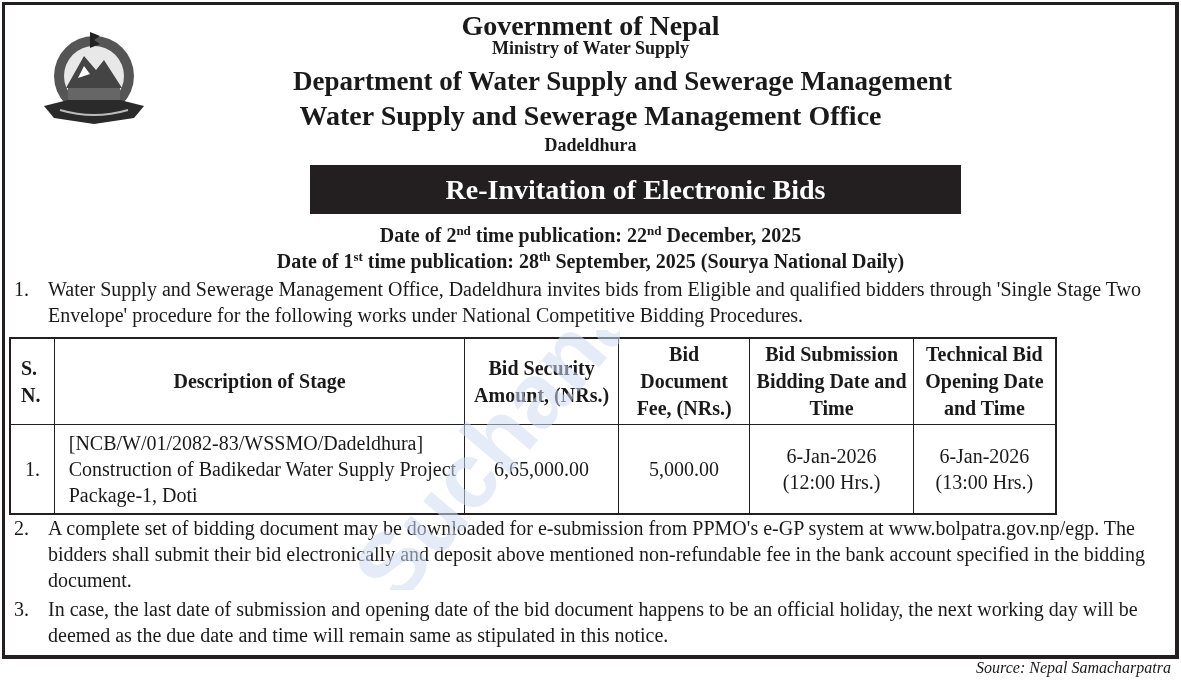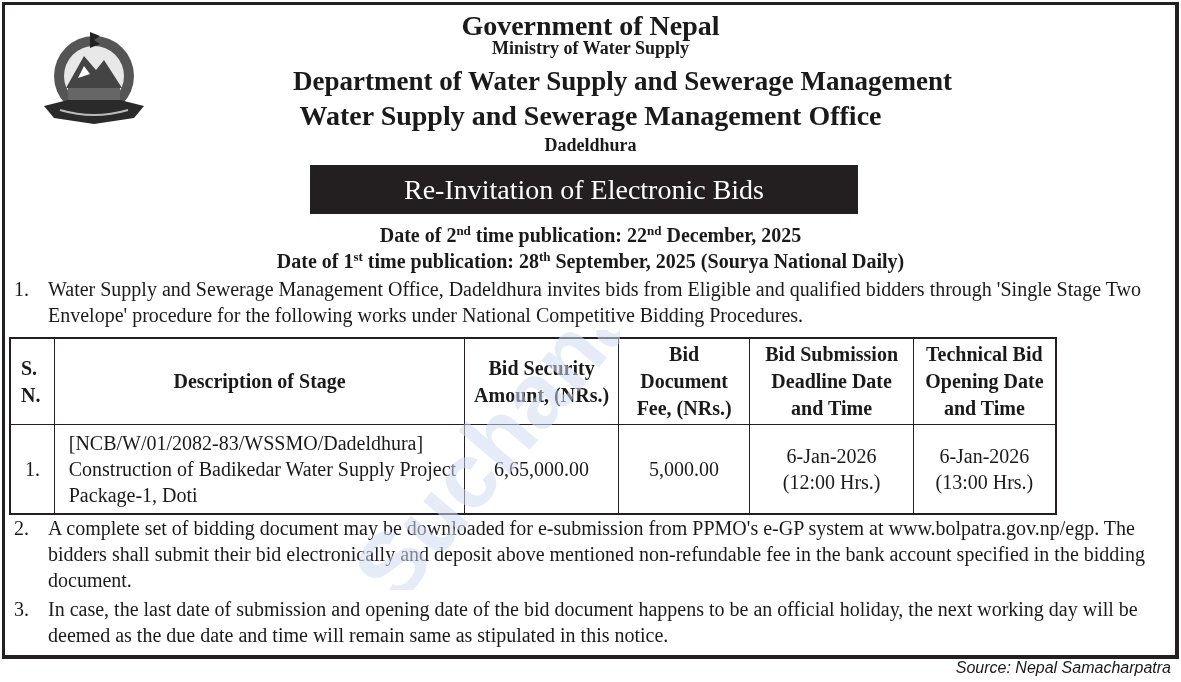--- a/index.html
+++ b/index.html
@@ -7,39 +7,39 @@
          font-family:"Liberation Serif", serif; color:#1a1a1a; }
   .frame { position:absolute; left:2px; top:2px; width:1170px; height:650px;
            border:3px solid #231f20; border-right-width:4px; border-bottom-width:4px; background:#fff; }
   .emblem { position:absolute; left:38px; top:26px; width:112px; height:104px; }
   .hdr { position:absolute; left:0; width:1181px; text-align:center; font-weight:bold; color:#1a1a1a; }
   .h1 { top:10px; font-size:28px; }
   .h2 { top:38px; font-size:18px; }
   .h3 { top:66px; font-size:27px;padding-left:32px; }
   .h4 { top:100px; font-size:28px; }
   .h5 { top:135px; font-size:18px; }
-  .banner { position:absolute; left:310px; top:165px; width:548px; height:49px; background:#231f20;
-            color:#fff; font-weight:normal; font-size:28px; text-align:center; line-height:50px; }
+  .banner { position:absolute; left:310px; top:165px; width:651px; height:49px; background:#231f20;
+            color:#fff; font-weight:bold; font-size:28px; text-align:center; line-height:50px; }
   .pub { position:absolute; left:0; width:1181px; text-align:center; font-weight:bold; font-size:20px; }
   .pub1 { top:224px; } .pub2 { top:250px; }
   sup { font-size:13px; vertical-align:7px; line-height:0; }
   .para { position:absolute; left:14px; font-size:20px; line-height:26px; }
   .para .num { position:absolute; left:0; top:0; }
   .para .txt { position:absolute; left:34px; top:0; }
   .p1 { top:276px; width:1160px; }
   .p2 { top:515px; width:1160px; }
   .p3 { top:596px; width:1160px; }
   table.bids { position:absolute; left:9px; top:337px; width:1048px; border-collapse:collapse;
                font-size:20px; }
   table.bids th, table.bids td { border:1.5px solid #231f20; text-align:center; vertical-align:middle; padding:0 4px; }
   table.bids { border:2.5px solid #231f20; }
   table.bids th { font-weight:bold; height:85px; line-height:27px; }
   table.bids td { height:88px; line-height:26px; }
   table.bids td.desc { text-align:left; padding-left:14px; }
-  .src { position:absolute; right:10px; top:659px; font-family:Liberation Sans, sans-serif;
+  .src { position:absolute; right:10px; top:659px; font-family:Liberation Serif, serif;
          font-style:italic; font-size:16px; color:#1a1a1a; }
   .wm { position:absolute; left:260px; top:330px; width:360px; height:260px; pointer-events:none; }
 </style>
 </head>
 <body>
 
 <div class="frame"></div>
 
 <svg class="emblem" viewBox="0 0 112 104">
   <g fill="#3a3a3a">
@@ -82,21 +82,21 @@
       <col style="width:142px">
       <col style="width:180px">
       <col style="width:158px">
   </colgroup>
   <thead>
     <tr>
       <th style="text-align:left;padding-left:10px">S. N.</th>
       <th>Description of Stage</th>
       <th>Bid Security Amount, (NRs.)</th>
       <th>Bid Document Fee, (NRs.)</th>
-      <th>Bid Submission Deadline Date and Time</th>
+      <th>Bid Submission Bidding Date and Time</th>
       <th>Technical Bid Opening Date and Time</th>
     </tr>
   </thead>
   <tbody>
     <tr>
       <td>1.</td>
       <td class="desc">
         <div>[NCB/W/01/2082-83/WSSMO/Dadeldhura]</div>
         <div>Construction of Badikedar Water Supply Project</div>
         <div>Package-1, Doti</div>

